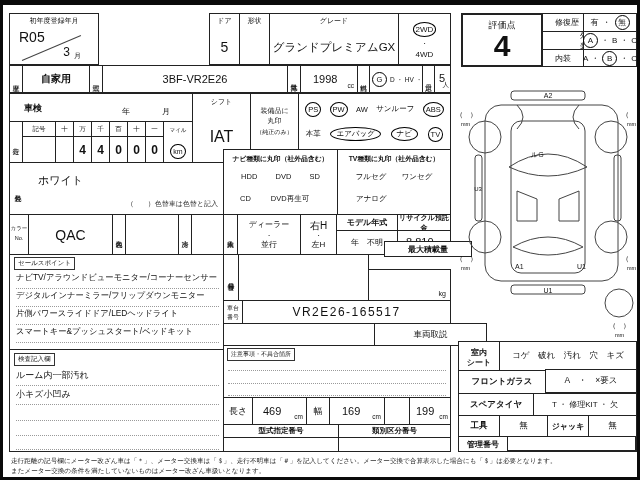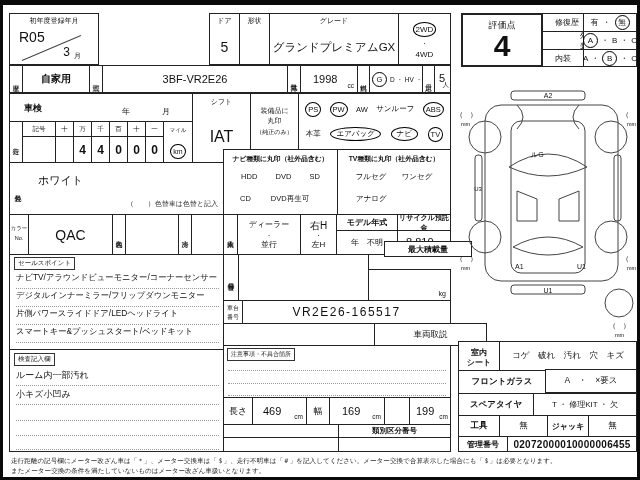--- a/index.html
+++ b/index.html
@@ -245,20 +245,21 @@
   <div class="cell" style="left:326px;top:392px;width:56px;height:28px;">
     <span class="abs" style="left:12px;top:7px;font-size:11px;">169</span>
     <span class="abs" style="right:3px;bottom:4px;font-size:6.5px;">cm</span>
   </div>
   <div class="cell ctr" style="left:381px;top:392px;width:26px;height:28px;font-size:9px;padding-left:32px;">高さ</div>
   <div class="cell" style="left:406px;top:392px;width:42px;height:28px;">
     <span class="abs" style="left:6px;top:7px;font-size:11px;">199</span>
     <span class="abs" style="right:2px;bottom:4px;font-size:6.5px;">cm</span>
   </div>
 
+  <div class="cell ctr" style="left:220px;top:419px;width:116px;height:14px;font-size:7.5px;font-weight:bold;">型式指定番号</div>
   <div class="cell ctr" style="left:335px;top:419px;width:113px;height:14px;font-size:7.5px;font-weight:bold;">類別区分番号</div>
   <div class="cell" style="left:220px;top:432px;width:116px;height:15px;"></div>
   <div class="cell" style="left:335px;top:432px;width:113px;height:15px;"></div>
 
   <div class="cell bold2" style="left:458px;top:8px;width:176px;height:54px;"></div>
   <div class="cell" style="left:458px;top:8px;width:82px;height:54px;border-width:2px;">
     <div class="abs" style="left:0;right:0;top:4px;text-align:center;font-size:9px;">評価点</div>
     <div class="abs" style="left:0;right:0;top:14px;text-align:center;font-size:30px;font-weight:bold;">4</div>
   </div>
   <div class="cell ctr" style="left:539px;top:8px;width:42px;height:19px;font-size:8px;padding-left:8px;">修復歴</div>
@@ -332,18 +333,17 @@
   <div class="cell ctr" style="left:496px;top:336px;width:138px;height:30px;font-size:8.5px;">コゲ　破れ　汚れ　穴　キズ</div>
   <div class="cell ctr" style="left:455px;top:365px;width:88px;height:24px;font-size:8.5px;font-weight:bold;">フロントガラス</div>
   <div class="cell ctr" style="left:542px;top:364px;width:92px;height:24px;font-size:8.5px;">A　・　×要ス</div>
   <div class="cell ctr" style="left:455px;top:388px;width:76px;height:23px;font-size:8.5px;font-weight:bold;">スペアタイヤ</div>
   <div class="cell ctr" style="left:530px;top:388px;width:104px;height:23px;font-size:8px;">T ・ 修理KIT ・ 欠</div>
   <div class="cell ctr" style="left:455px;top:410px;width:42px;height:22px;font-size:8.5px;font-weight:bold;">工具</div>
   <div class="cell ctr" style="left:496px;top:410px;width:49px;height:22px;font-size:8.5px;">無</div>
   <div class="cell ctr" style="left:544px;top:410px;width:42px;height:22px;font-size:8px;font-weight:bold;">ジャッキ</div>
   <div class="cell ctr" style="left:585px;top:410px;width:49px;height:22px;font-size:8.5px;">無</div>
   <div class="cell ctr" style="left:455px;top:431px;width:50px;height:16px;font-size:8px;font-weight:bold;">管理番号</div>
-  <div class="cell ctr" style="left:504px;top:431px;width:130px;height:16px;font-size:10px;font-weight:bold;letter-spacing:0.3px;">02072000010000006455</div>
 
   <div class="abs" style="left:8px;top:452px;width:624px;font-size:6.6px;color:#222;white-space:nowrap;overflow:hidden;">走行距離の記号欄にメーター改ざん車は「＊」、メーター交換車は「＄」、走行不明車は「＃」を記入してください。メーター交換で合算表示した場合にも「＄」は必要となります。</div>
   <div class="abs" style="left:8px;top:462px;width:624px;font-size:6.6px;color:#222;white-space:nowrap;overflow:hidden;">またメーター交換の条件を満たしていないものはメーター改ざん車扱いとなります。</div>
 
 </div>
 
 </body></html>

